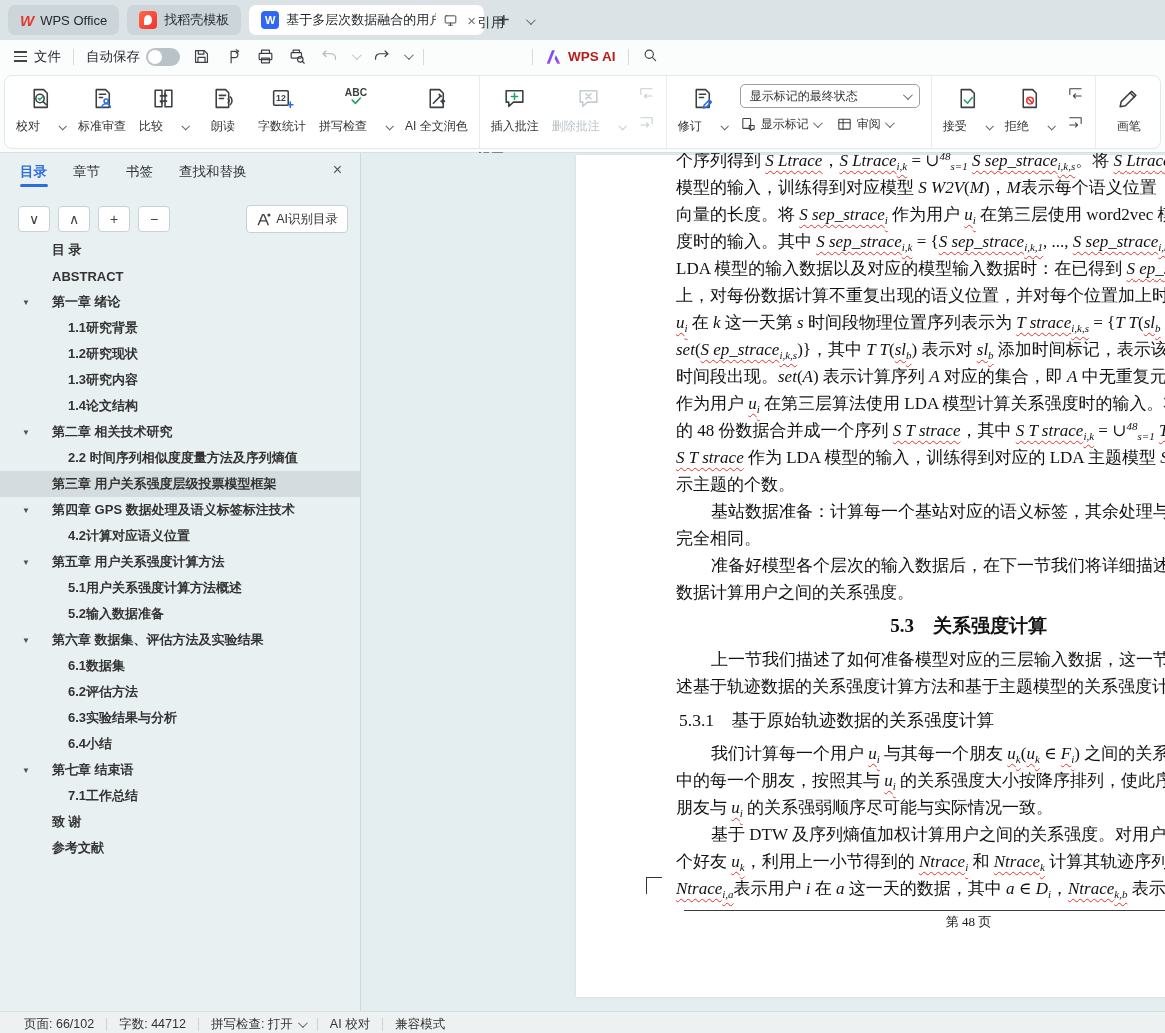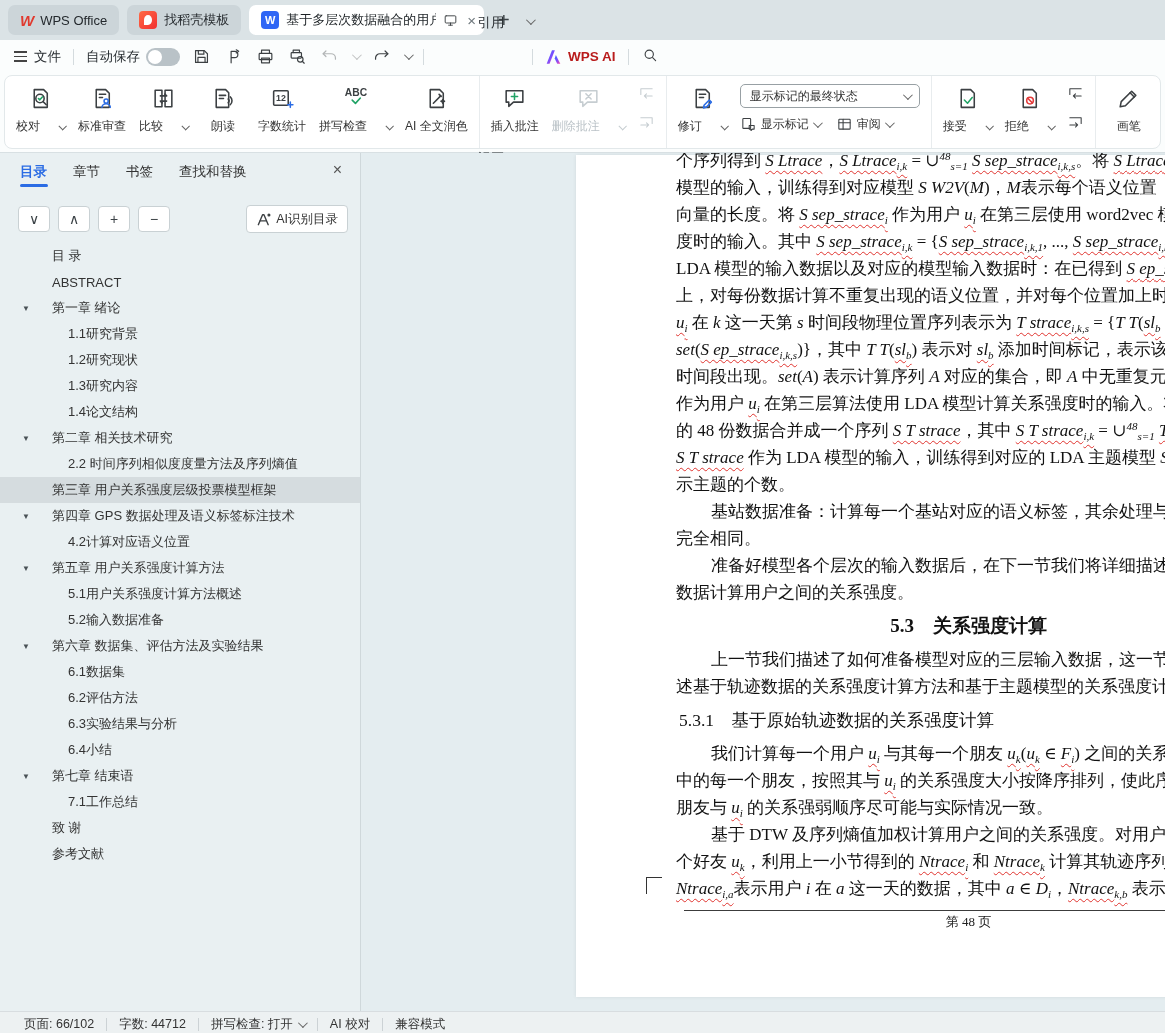--- a/index.html
+++ b/index.html
@@ -60,21 +60,21 @@
   .sidebar{width:360px;background:#e9f0f2;border-right:1px solid #cfd8db;display:flex;flex-direction:column;}
   .stabs{display:flex;align-items:center;gap:26px;padding:10px 0 6px 20px;font-size:13.5px;color:#333;position:relative;}
   .stab{position:relative;padding-bottom:6px;}
   .stab.active{color:#2b6ce4;font-weight:bold;}
   .stab.active::after{content:"";position:absolute;left:50%;transform:translateX(-50%);bottom:0;width:28px;height:3px;border-radius:2px;background:#2b6ce4;}
   .sclose{position:absolute;right:18px;top:8px;font-size:16px;color:#555;}
   .snav{display:flex;align-items:center;padding:12px 12px 4px 18px;gap:8px;}
   .navbtn{width:30px;height:24px;background:#fff;border:1px solid #c9d1d4;border-radius:4px;display:flex;align-items:center;justify-content:center;font-size:11px;color:#3c4347;}
   .navbtn.glyph{font-size:14px;}
   .aibtn{margin-left:auto;height:26px;background:#fff;border:1px solid #c9d1d4;border-radius:4px;display:flex;align-items:center;gap:5px;padding:0 9px;font-size:12.5px;color:#333;}
-  .toclist{margin-top:6px;overflow:hidden;flex:1;}
+  .toclist{margin-top:0;overflow:hidden;flex:1;font-weight:bold;}
   .toc-row{height:26px;display:flex;align-items:center;font-size:13px;color:#333;white-space:nowrap;position:relative;}
   .toc-row .arr{position:absolute;left:22px;font-size:8px;color:#4a5257;}
   .toc-row .lab{margin-left:52px;}
   .toc-row.lvl1 .lab{margin-left:68px;}
   .toc-row.sel{background:#d5dcdf;}
   
   .workspace{flex:1;position:relative;background:#e4edf0;overflow:hidden;}
   .page{position:absolute;left:215px;top:2px;width:800px;height:842px;background:#fff;box-shadow:0 0 4px rgba(0,0,0,.08);}
   .doc{margin-top:-8px;padding-left:100px;font-family:"Liberation Serif","DejaVu Serif",serif;color:#111;}
   .dline{height:27px;line-height:27px;font-size:17px;white-space:nowrap;}

